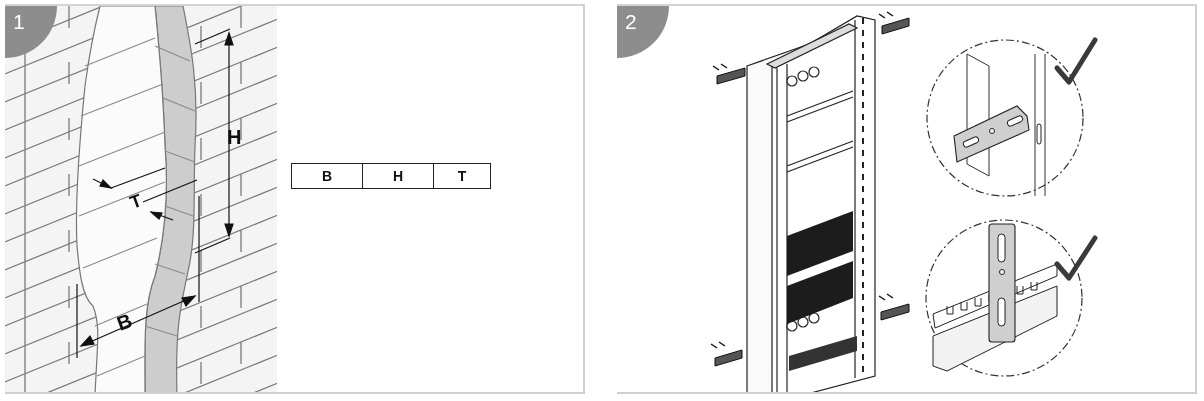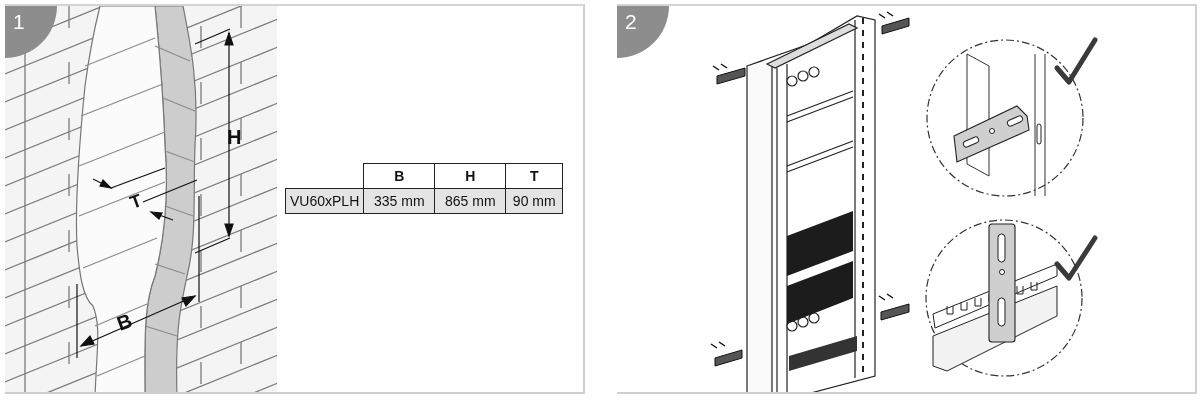--- a/index.html
+++ b/index.html
@@ -110,26 +110,20 @@
   </div>
 
   <table class="spec">
     <tbody>
         <tr>
       <th class="blank"></th>
       <th style="width:64px">B</th>
       <th style="width:64px">H</th>
       <th style="width:50px">T</th>
     </tr>
-    <tr>
-      <td class="model">VU60xPLH</td>
-      <td>335 mm</td>
-      <td>865 mm</td>
-      <td>90 mm</td>
-    </tr>
   </tbody>
     </table>
 </div>
 
 <div class="panel" id="panel2">
   <svg width="580" height="390">
 
     <g stroke="#222" stroke-width="1.2" fill="#fff">
       <path d="M130,60 L215,30 L215,360 L160,390 L130,390 Z" fill="#fafafa"></path>
       <path d="M155,60 L240,10 L258,14 L258,370 L175,392 L155,392 Z"></path>

